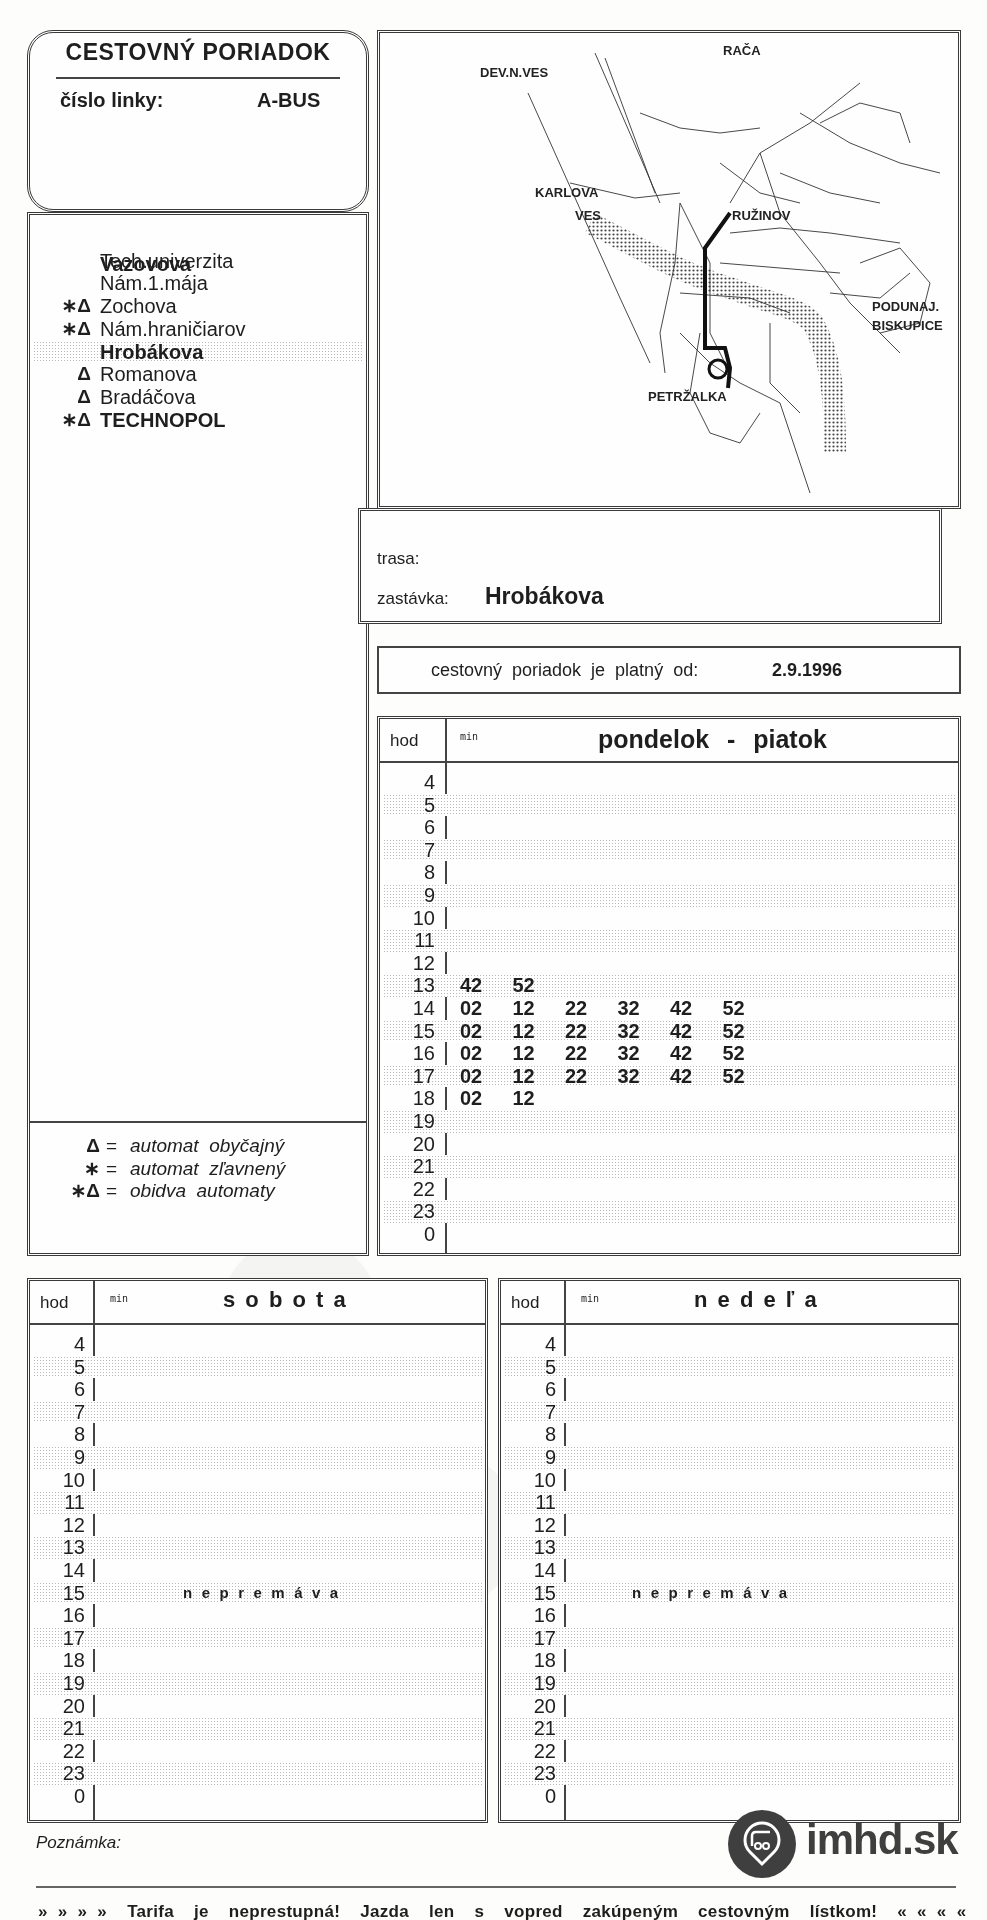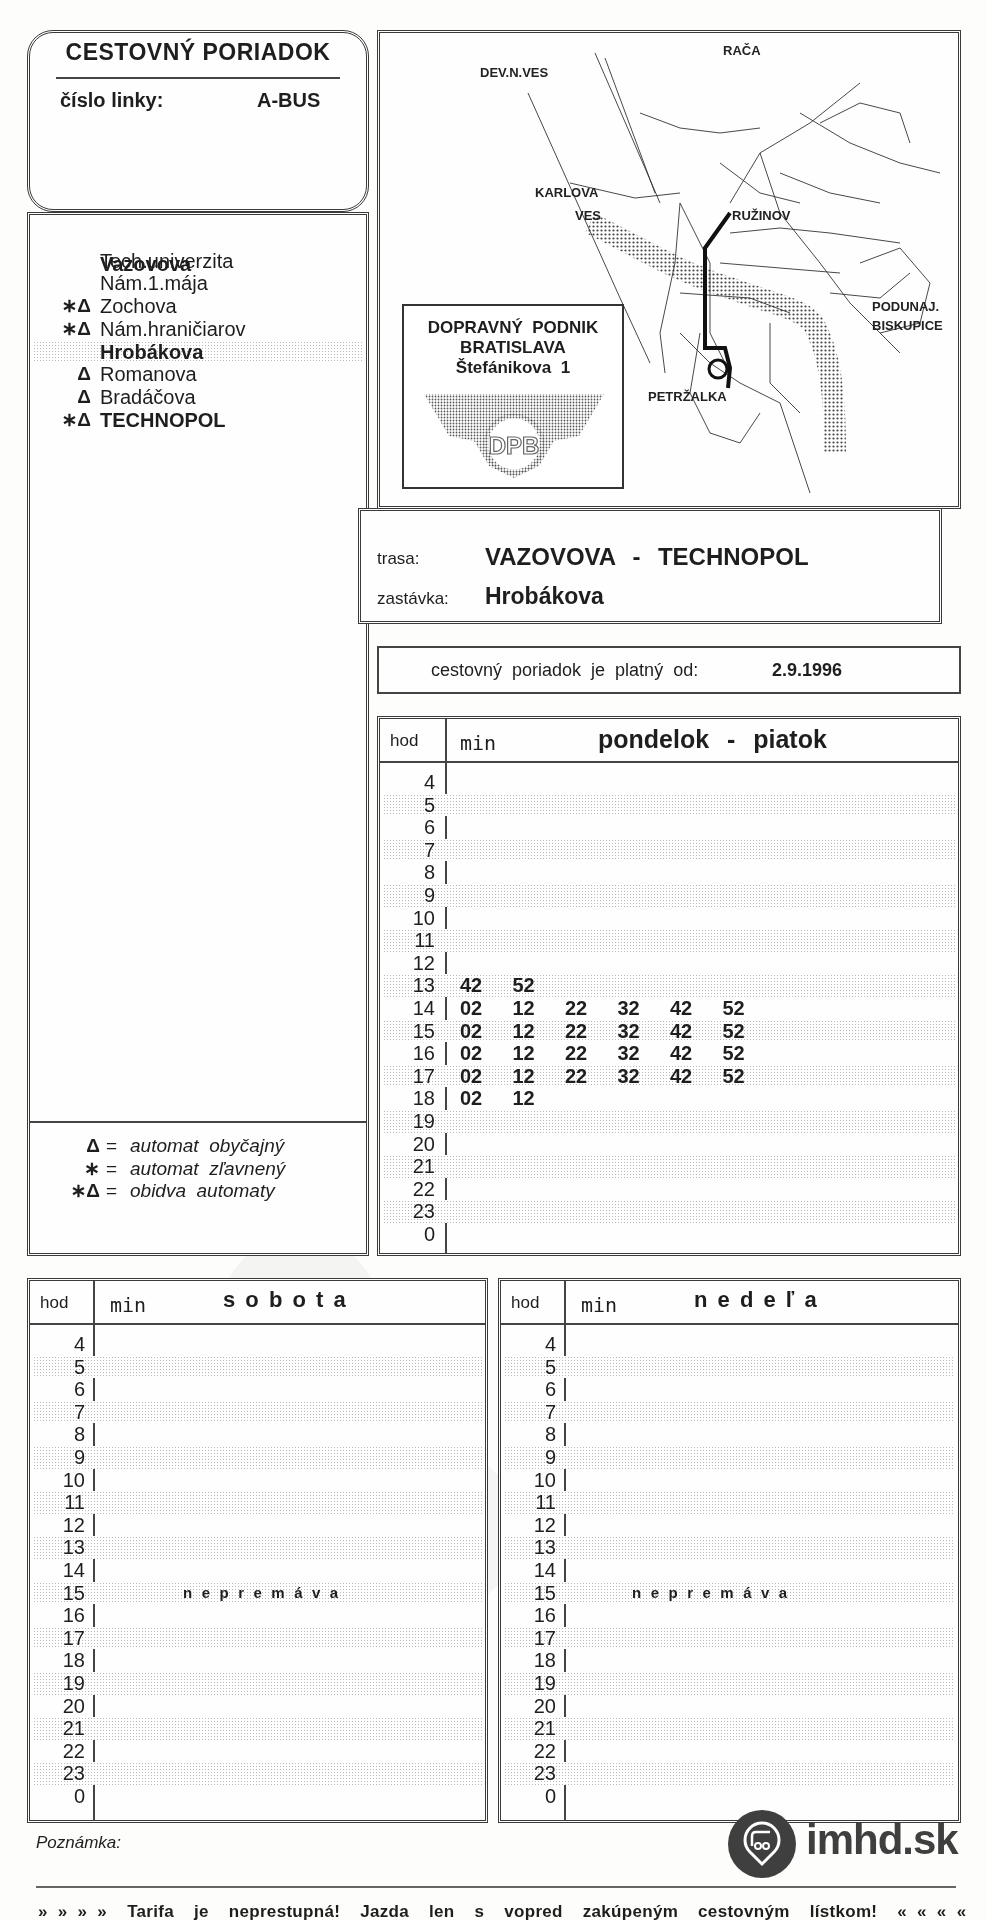--- a/index.html
+++ b/index.html
@@ -46,21 +46,21 @@
 
   
   #valid-box { left: 377px; top: 646px; width: 584px; height: 48px; border: 2px solid #444; }
   #valid-box .k { position:absolute; left:52px; top:12px; font-size:18px; }
   #valid-box .v { position:absolute; left:393px; top:12px; font-size:18px; font-weight:bold; }
 
   
   .tt { position:absolute; }
   .tt .hdr { position:absolute; left:0; right:0; top:0; height:44px; border-bottom:2px solid #444; }
   .tt .hdr .hod { position:absolute; left:10px; top:12px; font-size:17px; }
-  .tt .hdr .min { position:absolute; top:12px; font-family:"DejaVu Sans Mono", monospace; font-size:20px; }
+  .tt .hdr .min { position:absolute; top:12px; font-family:"DejaVu Sans Mono", monospace; font-size:10px; }
   .tt .hdr .day { position:absolute; top:6px; font-weight:bold; font-size:25px; }
   .tt .vdiv { position:absolute; top:0; bottom:0; border-left:2px solid #444; }
   .tt .row { position:absolute; left:3px; right:3px; height:22.6px; }
   .tt .row .h { position:absolute; left:0; width:52px; text-align:right; font-size:20px; line-height:22.6px; }
   .tt .row .m { position:absolute; font-weight:bold; font-size:20px; line-height:22.6px; width:52px; }
   .tt .row .nop { position:absolute; font-weight:bold; font-size:15px; line-height:22.6px; letter-spacing:9.5px; white-space:nowrap; }
 
   #weekday-box { left:377px; top:716px; width:584px; height:540px; }
   #saturday-box { left:27px; top:1278px; width:461px; height:545px; }
   #sunday-box { left:498px; top:1278px; width:463px; height:545px; }
@@ -186,40 +186,24 @@
   </svg>
   <div class="map-label" style="left:100px;top:32px">DEV.N.VES</div>
   <div class="map-label" style="left:343px;top:10px">RAČA</div>
   <div class="map-label" style="left:155px;top:152px">KARLOVA</div>
   <div class="map-label" style="left:195px;top:175px">VES</div>
   <div class="map-label" style="left:352px;top:175px">RUŽINOV</div>
   <div class="map-label" style="left:492px;top:266px">PODUNAJ.</div>
   <div class="map-label" style="left:492px;top:285px">BISKUPICE</div>
   <div class="map-label" style="left:268px;top:356px">PETRŽALKA</div>
 
-  <div id="dpb-box">
-    <div class="l" style="top: 12px; white-space: pre;">DOPRAVNÝ  PODNIK</div>
-    <div class="l" style="top: 32px; white-space: pre;">BRATISLAVA</div>
-    <div class="l" style="top: 52px; white-space: pre;">Štefánikova  1</div>
-    <svg width="218" height="100" style="position:absolute;left:0;top:80px">
-      <defs>
-        <pattern id="dots2" width="3" height="3" patternUnits="userSpaceOnUse">
-          <circle cx="1.5" cy="1.5" r="0.9" fill="#555"></circle>
-        </pattern>
-      </defs>
-      <path d="M20,8 L200,8 L175,50 L150,55 L135,80 L110,92 L85,80 L70,55 L45,50 Z" fill="url(#dots2)"></path>
-      <circle cx="110" cy="58" r="28" fill="#fff" stroke="url(#dots2)" stroke-width="5"></circle>
-      <text x="110" y="68" text-anchor="middle" font-family="Liberation Sans, sans-serif" font-weight="bold" font-size="24" fill="none" stroke="#666" stroke-width="1.2">DPB</text>
-    </svg>
-  </div>
 </div>
 
 <div id="route-box" class="box">
   <div class="k" style="top:38px">trasa:</div>
-  <div class="v" style="top: 32px; word-spacing: 2px; white-space: pre;">VAZOVOVA  -  TECHNOPOL</div>
   <div class="k" style="top:78px">zastávka:</div>
   <div class="v" style="top: 72px; font-size: 23px; white-space: pre;">Hrobákova</div>
 </div>
 
 <div id="valid-box" class="box">
   <div class="k" style="white-space: pre;">cestovný  poriadok  je  platný  od:</div>
   <div class="v">2.9.1996</div>
 </div>
 
 <div id="weekday-box" class="box tt">

